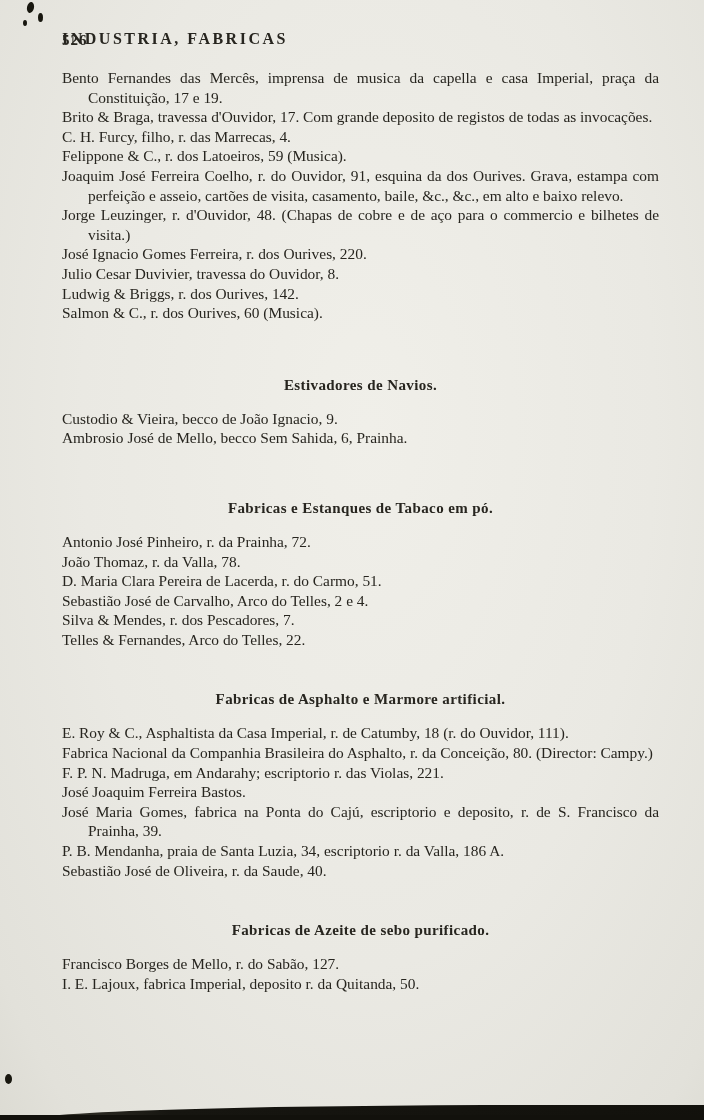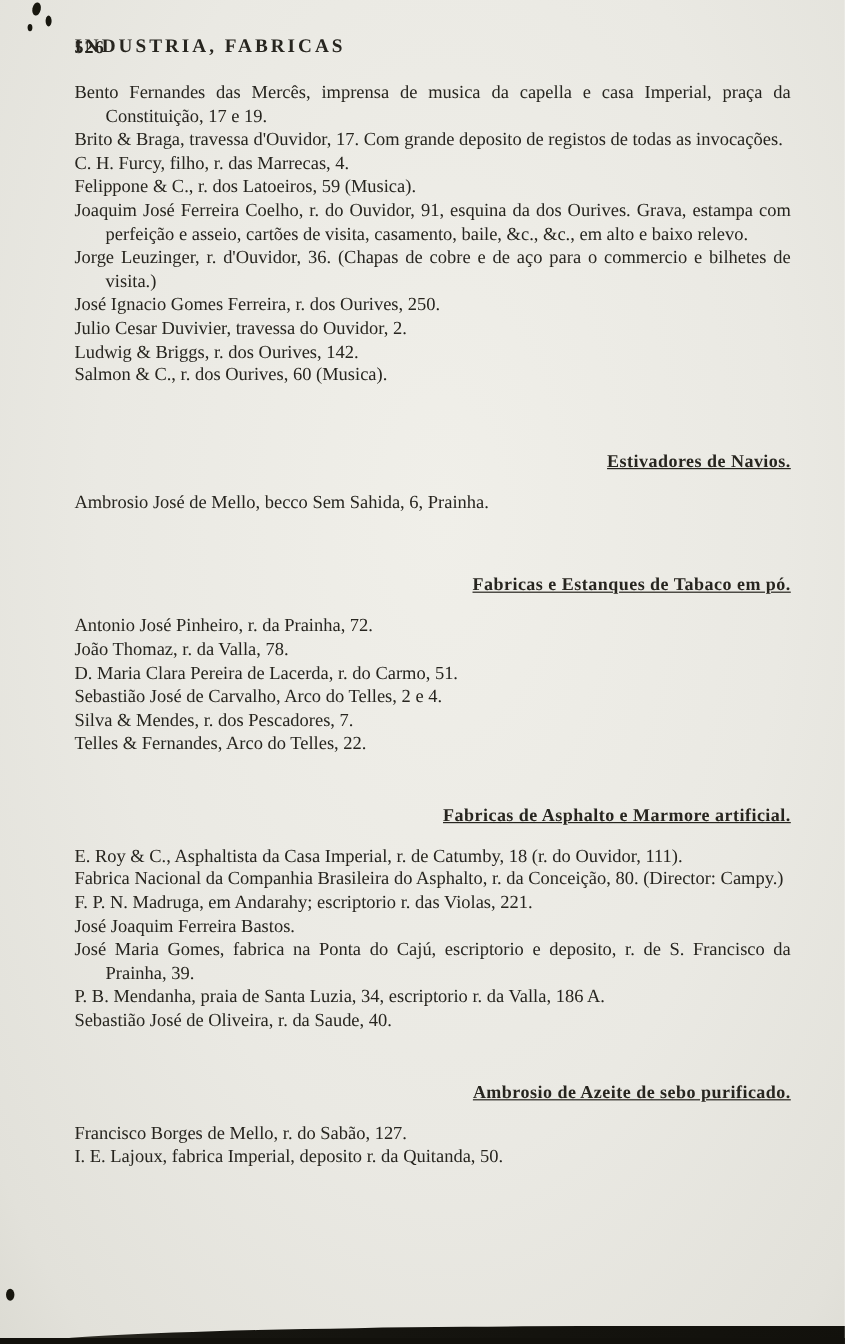--- a/index.html
+++ b/index.html
@@ -34,25 +34,24 @@
     margin: 0;
     font-size: 15.4px;
     line-height: 19.6px;
     text-align: justify;
     padding-left: 26px;
     text-indent: -26px;
     font-family: Liberation Serif, serif;
   }
   .section-heading {
     margin: 0 0 15px 0;
-    text-align: right;
+    text-align: center;
     font-weight: bold;
     font-size: 15px;
     letter-spacing: 0.4px;
-    text-decoration: underline;
   }
   .gap-xl { margin-top: 54px; }
   .gap-lg { margin-top: 52px; }
   .gap-md { margin-top: 42px; }
 
   
   .artifact { position: absolute; background: #18170f; }
   .spot-tl-1 { left: 27px; top: 2px;  width: 7px;  height: 11px; border-radius: 50%; transform: rotate(12deg); }
   .spot-tl-2 { left: 38px; top: 13px; width: 5px;  height: 9px;  border-radius: 50%; }
   .spot-tl-3 { left: 23px; top: 20px; width: 4px;  height: 6px;  border-radius: 50%; }
@@ -81,47 +80,48 @@
     <div class="header-row">
       <span class="page-number">526</span>
       <div class="running-header">INDUSTRIA, FABRICAS</div>
     </div>
 
     <p class="entry">Bento Fernandes das Mercês, imprensa de musica da capella e casa Imperial, praça da Constituição, 17 e 19.</p>
     <p class="entry">Brito &amp; Braga, travessa d'Ouvidor, 17. Com grande deposito de registos de todas as invocações.</p>
     <p class="entry">C. H. Furcy, filho, r. das Marrecas, 4.</p>
     <p class="entry">Felippone &amp; C., r. dos Latoeiros, 59 (Musica).</p>
     <p class="entry">Joaquim José Ferreira Coelho, r. do Ouvidor, 91, esquina da dos Ourives. Grava, estampa com perfeição e asseio, cartões de visita, casamento, baile, &amp;c., &amp;c., em alto e baixo relevo.</p>
-    <p class="entry">Jorge Leuzinger, r. d'Ouvidor, 36. (Chapas de cobre e de aço para o commercio e bilhetes de visita.)</p>
-    <p class="entry">José Ignacio Gomes Ferreira, r. dos Ourives, 250.</p>
-    <p class="entry">Julio Cesar Duvivier, travessa do Ouvidor, 2.</p>
+    <p class="entry">Jorge Leuzinger, r. d'Ouvidor, 48. (Chapas de cobre e de aço para o commercio e bilhetes de visita.)</p>
+    <p class="entry">José Ignacio Gomes Ferreira, r. dos Ourives, 220.</p>
+    <p class="entry">Julio Cesar Duvivier, travessa do Ouvidor, 8.</p>
     <p class="entry">Ludwig &amp; Briggs, r. dos Ourives, 142.</p>
     <p class="entry">Salmon &amp; C., r. dos Ourives, 60 (Musica).</p>
 
     <h3 class="section-heading gap-xl">Estivadores de Navios.</h3>
+    <p class="entry">Custodio &amp; Vieira, becco de João Ignacio, 9.</p>
     <p class="entry">Ambrosio José de Mello, becco Sem Sahida, 6, Prainha.</p>
 
     <h3 class="section-heading gap-lg">Fabricas e Estanques de Tabaco em pó.</h3>
     <p class="entry">Antonio José Pinheiro, r. da Prainha, 72.</p>
     <p class="entry">João Thomaz, r. da Valla, 78.</p>
     <p class="entry">D. Maria Clara Pereira de Lacerda, r. do Carmo, 51.</p>
     <p class="entry">Sebastião José de Carvalho, Arco do Telles, 2 e 4.</p>
     <p class="entry">Silva &amp; Mendes, r. dos Pescadores, 7.</p>
     <p class="entry">Telles &amp; Fernandes, Arco do Telles, 22.</p>
 
     <h3 class="section-heading gap-md">Fabricas de Asphalto e Marmore artificial.</h3>
     <p class="entry">E. Roy &amp; C., Asphaltista da Casa Imperial, r. de Catumby, 18 (r. do Ouvidor, 111).</p>
     <p class="entry">Fabrica Nacional da Companhia Brasileira do Asphalto, r. da Conceição, 80. (Director: Campy.)</p>
     <p class="entry">F. P. N. Madruga, em Andarahy; escriptorio r. das Violas, 221.</p>
     <p class="entry">José Joaquim Ferreira Bastos.</p>
     <p class="entry">José Maria Gomes, fabrica na Ponta do Cajú, escriptorio e deposito, r. de S. Francisco da Prainha, 39.</p>
     <p class="entry">P. B. Mendanha, praia de Santa Luzia, 34, escriptorio r. da Valla, 186 A.</p>
     <p class="entry">Sebastião José de Oliveira, r. da Saude, 40.</p>
 
-    <h3 class="section-heading gap-md">Ambrosio de Azeite de sebo purificado.</h3>
+    <h3 class="section-heading gap-md">Fabricas de Azeite de sebo purificado.</h3>
     <p class="entry">Francisco Borges de Mello, r. do Sabão, 127.</p>
     <p class="entry">I. E. Lajoux, fabrica Imperial, deposito r. da Quitanda, 50.</p>
 
   </div>
 
   <div class="artifact spot-tl-1"></div>
   <div class="artifact spot-tl-2"></div>
   <div class="artifact spot-tl-3"></div>
   <div class="artifact spot-bl"></div>
   <div class="artifact edge-right"></div>

